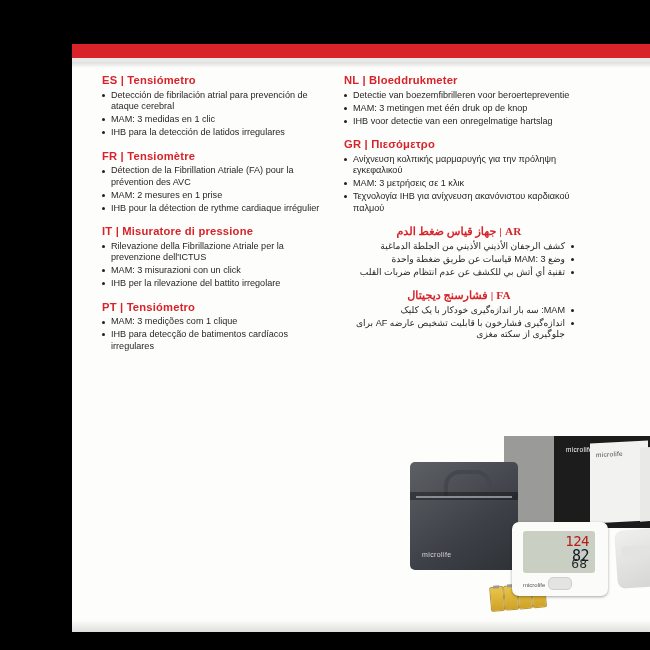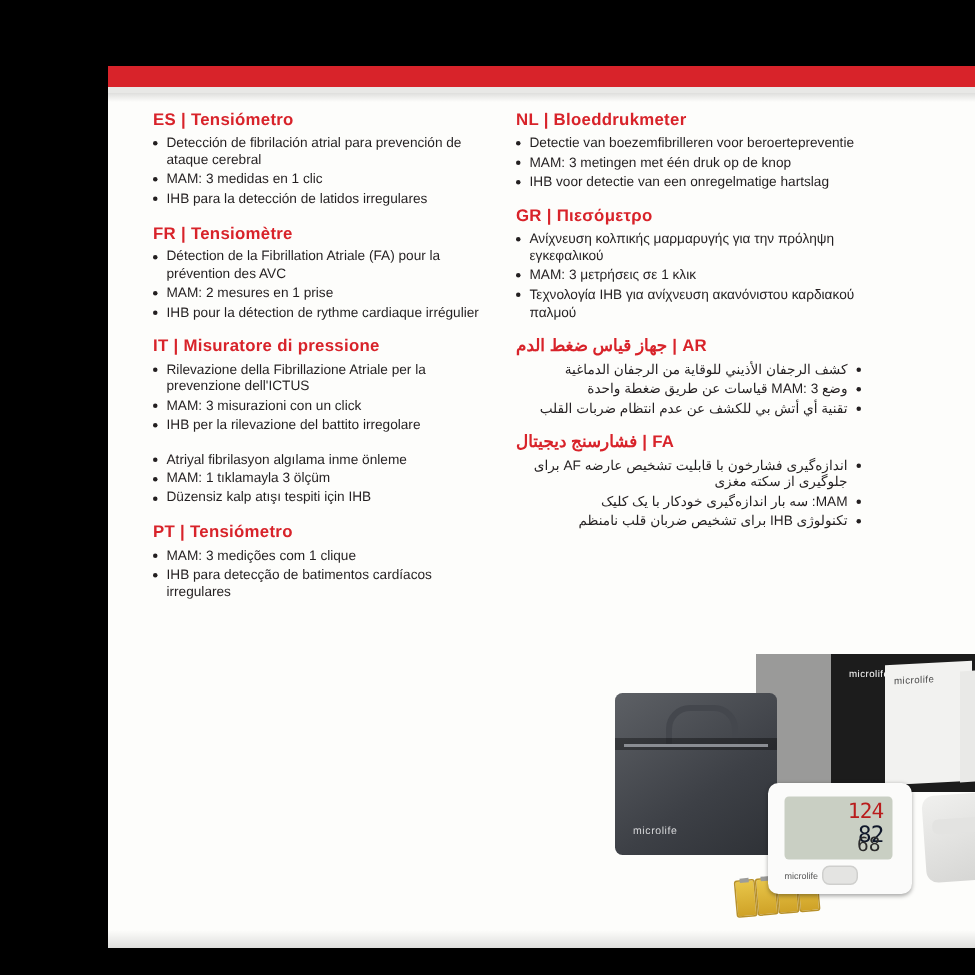--- a/index.html
+++ b/index.html
@@ -86,21 +86,21 @@
   .bullets li:before{
     content:"";
     position:absolute;
     left:0; top:4.2px;
     width:3px;height:3px;
     background:#231f20;
     border-radius:50%;
   }
   
   .rtl{direction:rtl;text-align:right;}
-  .rtl .lang-title{text-align:left;}
+  .rtl .lang-title{text-align:center;font-family:Liberation Serif, serif;}
   .rtl .bullets li{padding-left:0;padding-right:9px;}
   .rtl .bullets li:before{left:auto;right:0;}
 
   
   .photo{
     position:absolute;
     left:322px; top:392px;
     width:330px; height:190px;
   }
   
@@ -297,25 +297,20 @@
             <p class="lang-title">IT | Misuratore di pressione</p>
             <ul class="bullets">
               <li>Rilevazione della Fibrillazione Atriale per la prevenzione dell'ICTUS</li>
               <li>MAM: 3 misurazioni con un click</li>
               <li>IHB per la rilevazione del battito irregolare</li>
             </ul>
           </div>
 
 
           <div class="lang-block">
-            <ul class="bullets">
-              <li>Atriyal fibrilasyon algılama inme önleme</li>
-              <li>MAM: 1 tıklamayla 3 ölçüm</li>
-              <li>Düzensiz kalp atışı tespiti için IHB</li>
-            </ul>
           </div>
 
           <div class="lang-block">
             <p class="lang-title">PT | Tensiómetro</p>
             <ul class="bullets">
               <li>MAM: 3 medições com 1 clique</li>
               <li>IHB para detecção de batimentos cardíacos irregulares</li>
             </ul>
           </div>
 
@@ -337,32 +332,31 @@
             <ul class="bullets">
               <li>Ανίχνευση κολπικής μαρμαρυγής για την πρόληψη εγκεφαλικού</li>
               <li>MAM: 3 μετρήσεις σε 1 κλικ</li>
               <li>Τεχνολογία IHB για ανίχνευση ακανόνιστου καρδιακού παλμού</li>
             </ul>
           </div>
 
           <div class="lang-block rtl">
             <p class="lang-title">AR | جهاز قياس ضغط الدم</p>
             <ul class="bullets">
-              <li>كشف الرجفان الأذيني للوقاية من الرجفان الدماغية</li>
+              <li>كشف الرجفان الأذيني الأذيني من الجلطة الدماغية</li>
               <li>وضع MAM: 3 قياسات عن طريق ضغطة واحدة</li>
               <li>تقنية أي أتش بي للكشف عن عدم انتظام ضربات القلب</li>
             </ul>
           </div>
 
           <div class="lang-block rtl">
             <p class="lang-title">FA | فشارسنج دیجیتال</p>
             <ul class="bullets">
+              <li>MAM: سه بار اندازه‌گیری خودکار با یک کلیک</li>
               <li>اندازه‌گیری فشارخون با قابلیت تشخیص عارضه AF برای جلوگیری از سکته مغزی</li>
-              <li>MAM: سه بار اندازه‌گیری خودکار با یک کلیک</li>
-              <li>تکنولوژی IHB برای تشخیص ضربان قلب نامنظم</li>
             </ul>
           </div>
 
         </div>
       </div>
 
       <div class="photo">
 
         <div class="panel-grey"></div>
         <div class="panel-dark">

